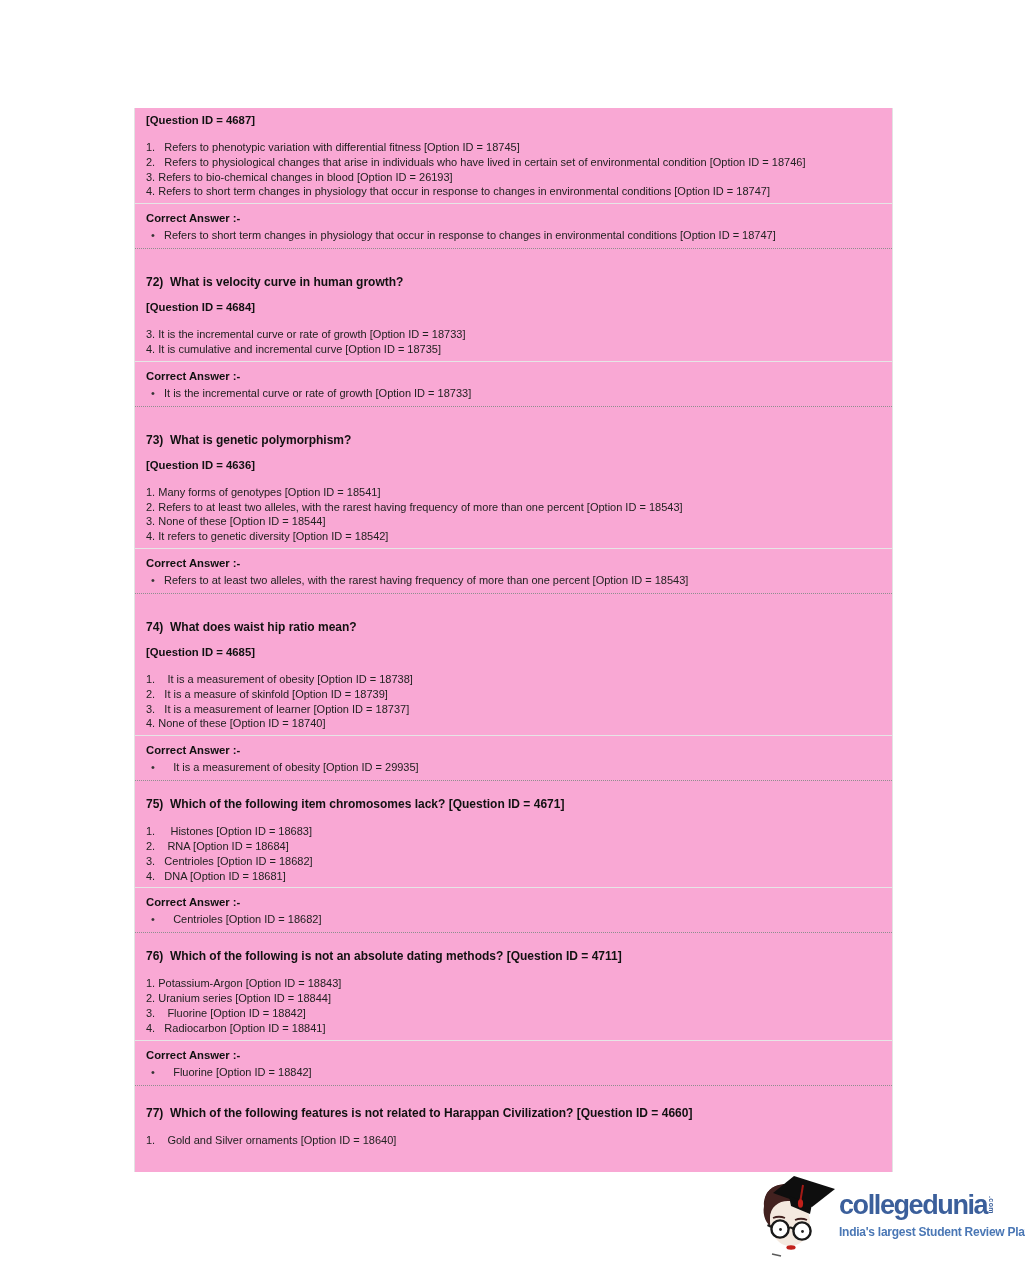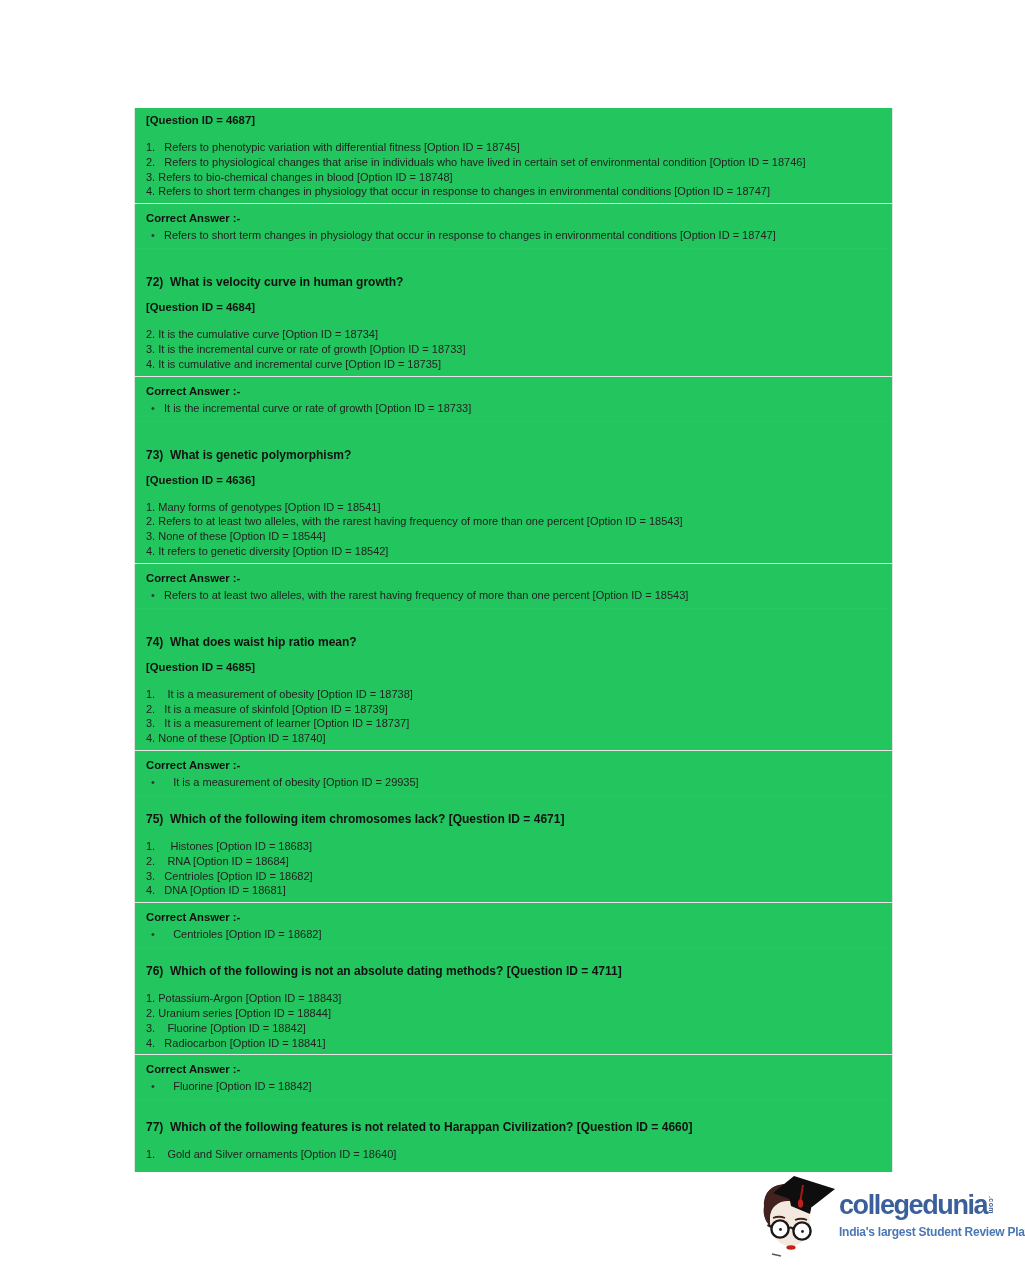--- a/index.html
+++ b/index.html
@@ -19,21 +19,21 @@
     position: absolute;
     left: 134px;
     top: 108px;
     width: 759px;
     height: 1064px;
     box-sizing: border-box;
     border-left: 1px solid #e3e3e3;
     border-right: 1px solid #e3e3e3;
     padding-top: 5px;
     overflow: hidden;
-    background: #22c55e;
+    background: #f9a8d4;
   }
   .q-section { border-bottom: 1px dotted #8f8f8f; }
   .q-section.no-divider { border-bottom: none; }
   .q-title {
     font-weight: bold;
     font-size: 12px;
     line-height: 15px;
     color: #111111;
     margin: 26px 0 0;
     padding: 0 10px 0 11px;
@@ -125,34 +125,33 @@
 </head>
 <body>
 
 <div class="doc-column">
 
   <section class="q-section">
     <p class="q-id first">[Question ID = 4687]</p>
     <div class="options">
       <p>1.   Refers to phenotypic variation with differential fitness [Option ID = 18745]</p>
       <p>2.   Refers to physiological changes that arise in individuals who have lived in certain set of environmental condition [Option ID = 18746]</p>
-      <p>3. Refers to bio-chemical changes in blood [Option ID = 18748]</p>
+      <p>3. Refers to bio-chemical changes in blood [Option ID = 26193]</p>
       <p>4. Refers to short term changes in physiology that occur in response to changes in environmental conditions [Option ID = 18747]</p>
     </div>
     <div class="answer-block">
       <p class="answer-label">Correct Answer :-</p>
       <p class="answer-line"><span class="bullet">•</span><span>Refers to short term changes in physiology that occur in response to changes in environmental conditions [Option ID = 18747]</span></p>
     </div>
   </section>
 
   <section class="q-section">
     <h3 class="q-title">72)  What is velocity curve in human growth?</h3>
     <p class="q-id">[Question ID = 4684]</p>
     <div class="options">
-      <p>2. It is the cumulative curve [Option ID = 18734]</p>
       <p>3. It is the incremental curve or rate of growth [Option ID = 18733]</p>
       <p>4. It is cumulative and incremental curve [Option ID = 18735]</p>
     </div>
     <div class="answer-block">
       <p class="answer-label">Correct Answer :-</p>
       <p class="answer-line"><span class="bullet">•</span><span>It is the incremental curve or rate of growth [Option ID = 18733]</span></p>
     </div>
   </section>
 
   <section class="q-section">

